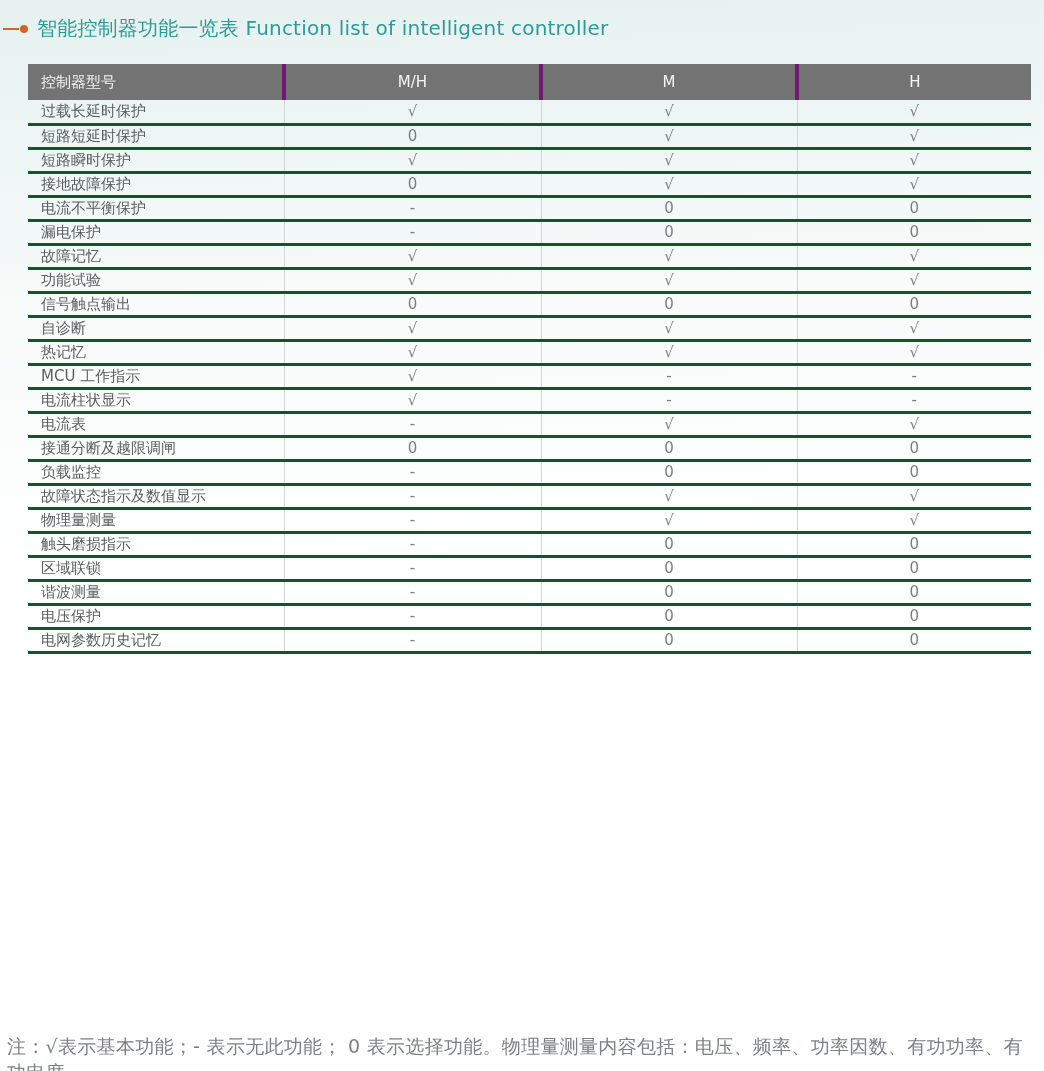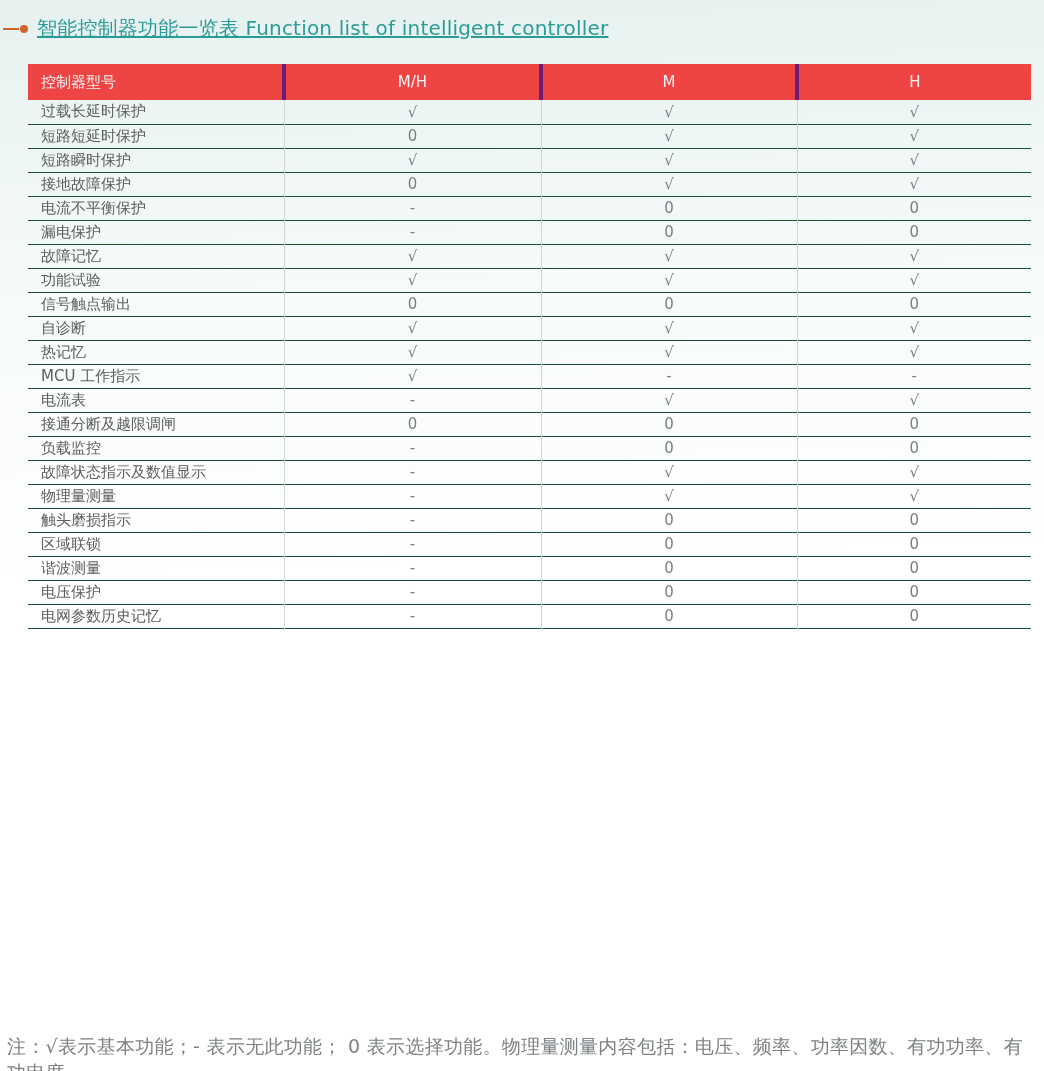--- a/index.html
+++ b/index.html
@@ -34,56 +34,55 @@
     height: 8px;
     border-radius: 50%;
     background: #d4632b;
     margin-left: 1px;
   }
   .page-title {
     font-size: 20px;
     font-weight: 400;
     color: #2a9c98;
     letter-spacing: 0.2px;
-    text-decoration: underline;
   }
 
   
   table.func-table {
     position: absolute;
     left: 28px;
     top: 64px;
     width: 1003px;
     border-collapse: collapse;
     table-layout: fixed;
     font-size: 15px;
   }
   col.c1 { width: 256px; }
   col.c2 { width: 257px; }
   col.c3 { width: 256px; }
   col.c4 { width: 234px; }
 
   thead th {
-    background: #ef4444;
+    background: #737373;
     color: #f3f4f4;
     font-weight: 400;
     height: 36px;
     font-size: 15px;
   }
   thead th.lab-h {
     text-align: left;
     padding-left: 13px;
   }
   thead th + th {
     border-left: 4px solid #701a75;
   }
 
   tbody tr {
     height: 24px;
-    border-bottom: 1px solid #14532d;
+    border-bottom: 3px solid #14532d;
   }
   tbody td.lab {
     color: #5b5d5e;
     text-align: left;
     padding-left: 13px;
   }
   tbody td.val {
     color: #7c7f81;
     text-align: center;
     border-left: 1px solid #d3d6d7;
@@ -193,20 +192,26 @@
         <td class="val">√</td>
         <td class="val">√</td>
       </tr>
       <tr>
         <td class="lab">MCU 工作指示</td>
         <td class="val">√</td>
         <td class="val">-</td>
         <td class="val">-</td>
       </tr>
       <tr>
+        <td class="lab">电流柱状显示</td>
+        <td class="val">√</td>
+        <td class="val">-</td>
+        <td class="val">-</td>
+      </tr>
+      <tr>
         <td class="lab">电流表</td>
         <td class="val">-</td>
         <td class="val">√</td>
         <td class="val">√</td>
       </tr>
       <tr>
         <td class="lab">接通分断及越限调闸</td>
         <td class="val">0</td>
         <td class="val">0</td>
         <td class="val">0</td>

